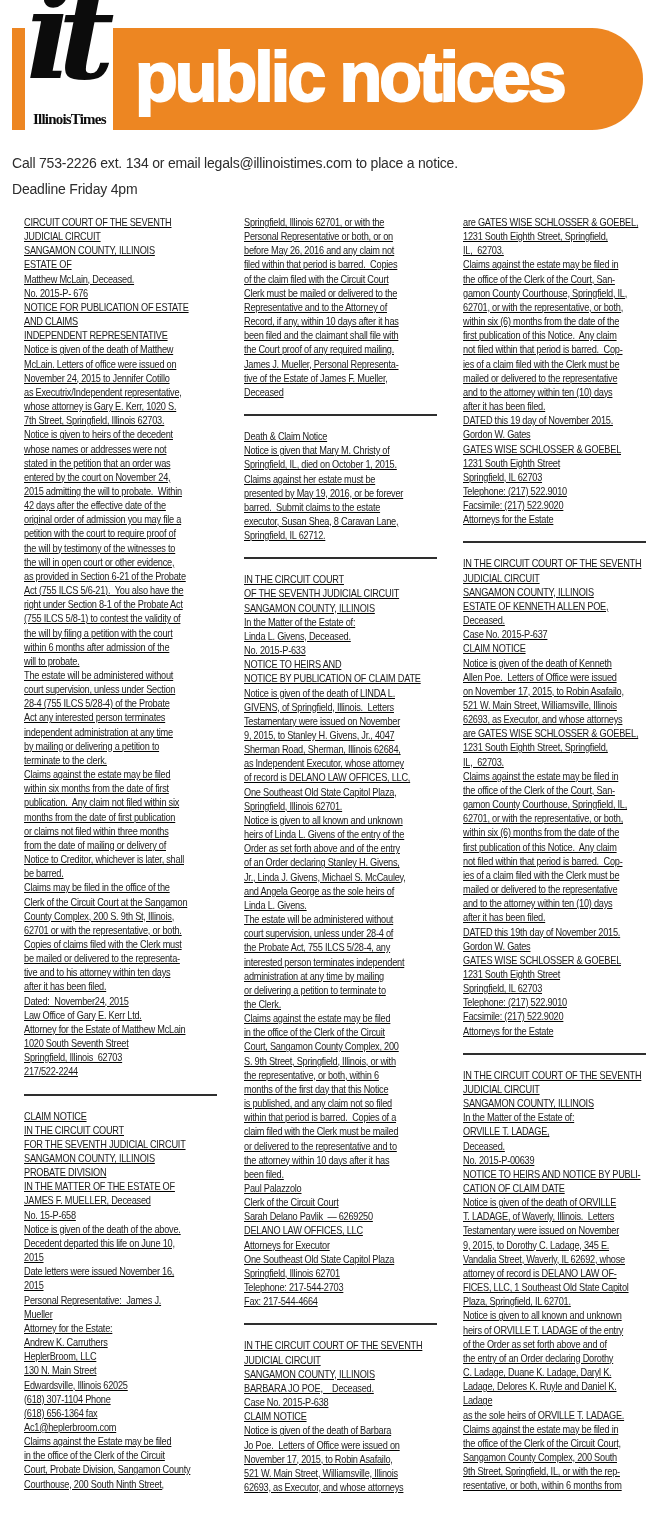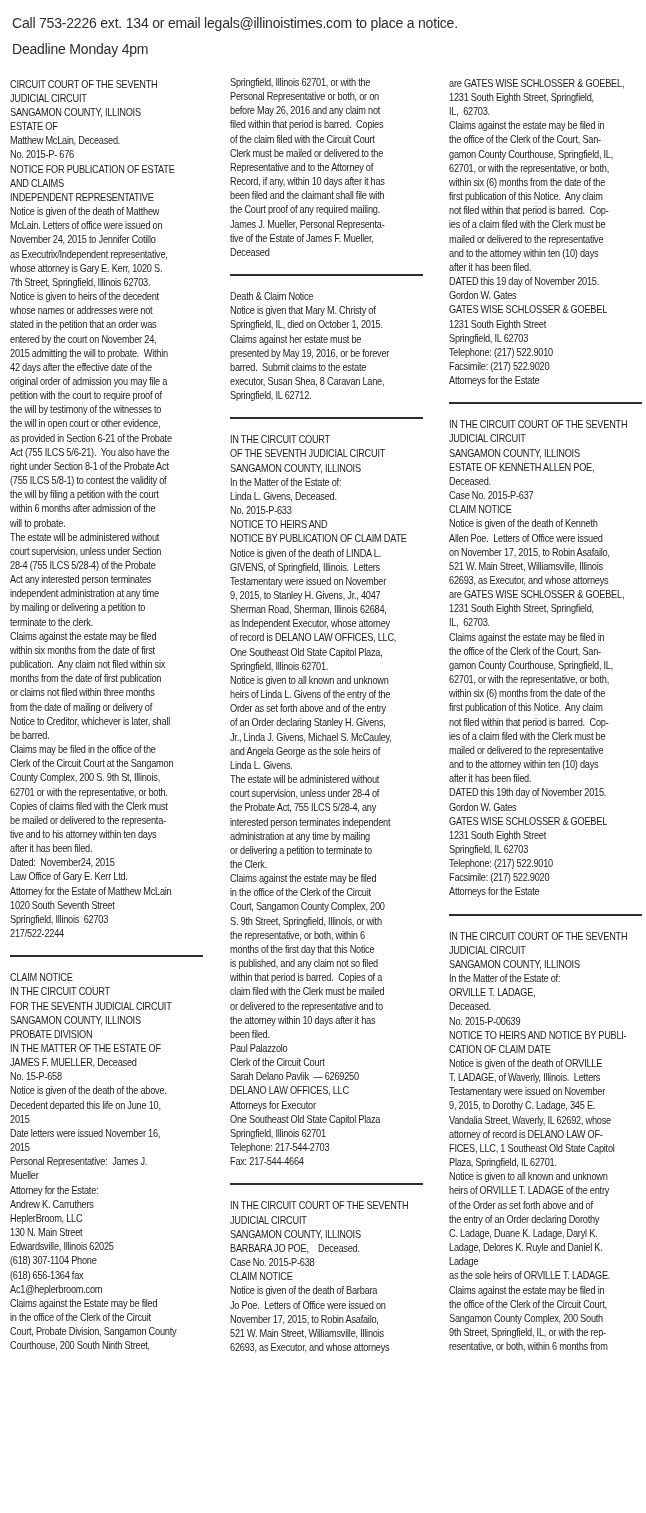--- a/index.html
+++ b/index.html
@@ -55,22 +55,23 @@
     margin: 10px 0 0 12px;
     color: #2c2c2c;
     font-size: 14px;
     line-height: 26px;
     letter-spacing: -0.2px;
   }
 
   
   .columns {
     display: flex;
-    margin: 13px 8px 0 10px;
-    align-items: center;
+    margin: 13px 8px 0 24px;
+    align-items: flex-start;
+    text-decoration: underline;
   }
   .col { width: 194px; overflow: visible; }
   .col-sep {
     width: 1.5px;
     background: #3a3a3a;
     margin: 2px 12px 0 12px;
     flex: none;
   }
   .blk {
     font-size: 11.5px;
@@ -86,24 +87,32 @@
     border-top: 2px solid #2e2e2e;
     margin: 15px 0 13px 0;
     width: 193px;
   }
 </style>
 </head>
 <body>
 
 <div class="page">
 
+  <div class="masthead">
+    <div class="accent-bar" style="background: rgb(237, 134, 34);"></div>
+    <div class="logo-it">it</div>
+    <div class="logo-name">IllinoisTimes</div>
+    <div class="banner" style="background: rgb(237, 134, 34);">
+      <span class="banner-title">public notices</span>
+    </div>
+  </div>
 
   <div class="contact">
     <div>Call 753-2226 ext. 134 or email legals@illinoistimes.com to place a notice.</div>
-    <div>Deadline Monday 4pm</div>
+    <div>Deadline Friday 4pm</div>
   </div>
 
   <div class="columns">
 
     <div class="col">
       <div class="blk">CIRCUIT COURT OF THE SEVENTH
 JUDICIAL CIRCUIT
 SANGAMON COUNTY, ILLINOIS
 ESTATE OF
 Matthew McLain, Deceased.

